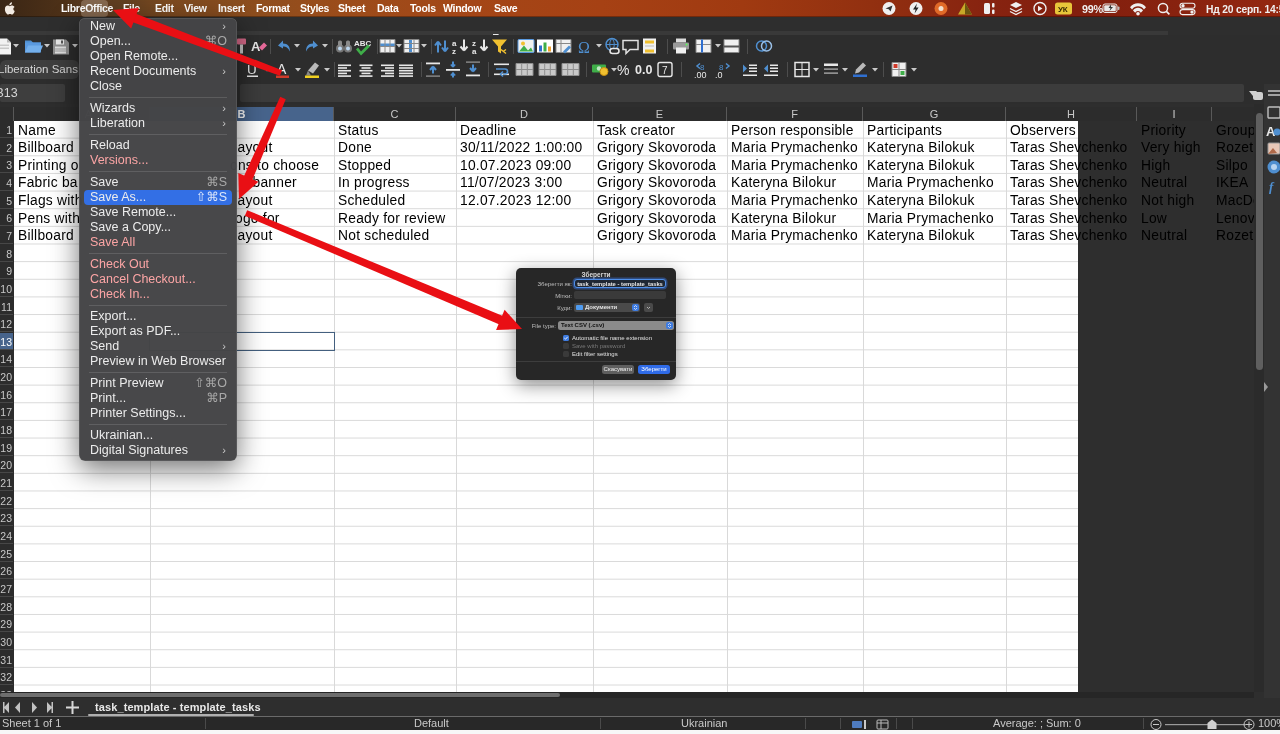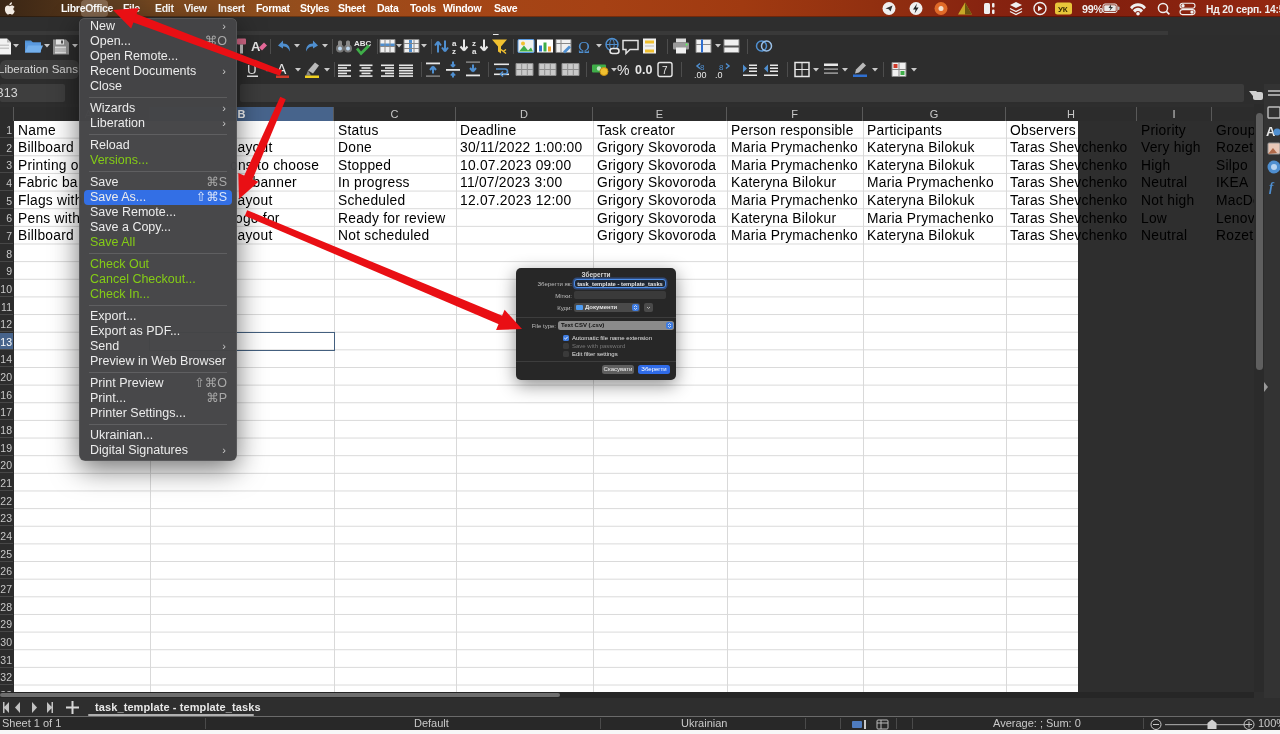--- a/index.html
+++ b/index.html
@@ -76,21 +76,21 @@
   .sb-div { position:absolute; top:1px; width:1px; height:11px; background:#4a4a4a; }
 
   
   #filemenu { position:absolute; left:79px; top:18px; width:158px; height:443px;
      background:rgba(68,68,70,0.98); border-radius:6px; box-shadow:0 8px 28px rgba(0,0,0,0.55), 0 0 0 0.5px rgba(255,255,255,0.18) inset;
      color:#ececec; font-size:12.5px; z-index:40; }
   .mi { position:absolute; left:5px; width:148px; height:15px; line-height:15px; border-radius:4px; }
   .mi .lbl { position:absolute; left:6px; top:0; }
   .mi .sc { position:absolute; right:5px; top:0; color:#a9a9a9; letter-spacing:0; }
   .mi .sub { position:absolute; right:6px; top:0; color:#c8c8c8; font-size:11px; }
-  .mi.dis { color:#84cc16; }
+  .mi.dis { color:#fca5a5; }
   .mi.hl { background:#336fe5; }
   .mi.hl .sc { color:#dce6fa; }
   .msep { position:absolute; left:10px; width:138px; height:1px; background:rgba(255,255,255,0.13); }
 
   
   #dlg { position:absolute; left:516px; top:268px; width:160px; height:112px; background:#272727; border-radius:5px;
      box-shadow:0 5px 18px rgba(0,0,0,0.45); z-index:30; font-size:6px; color:#cfcfcf; }
 
   #arrows { position:absolute; left:0; top:0; width:1280px; height:734px; z-index:60; pointer-events:none; }
 </style>

